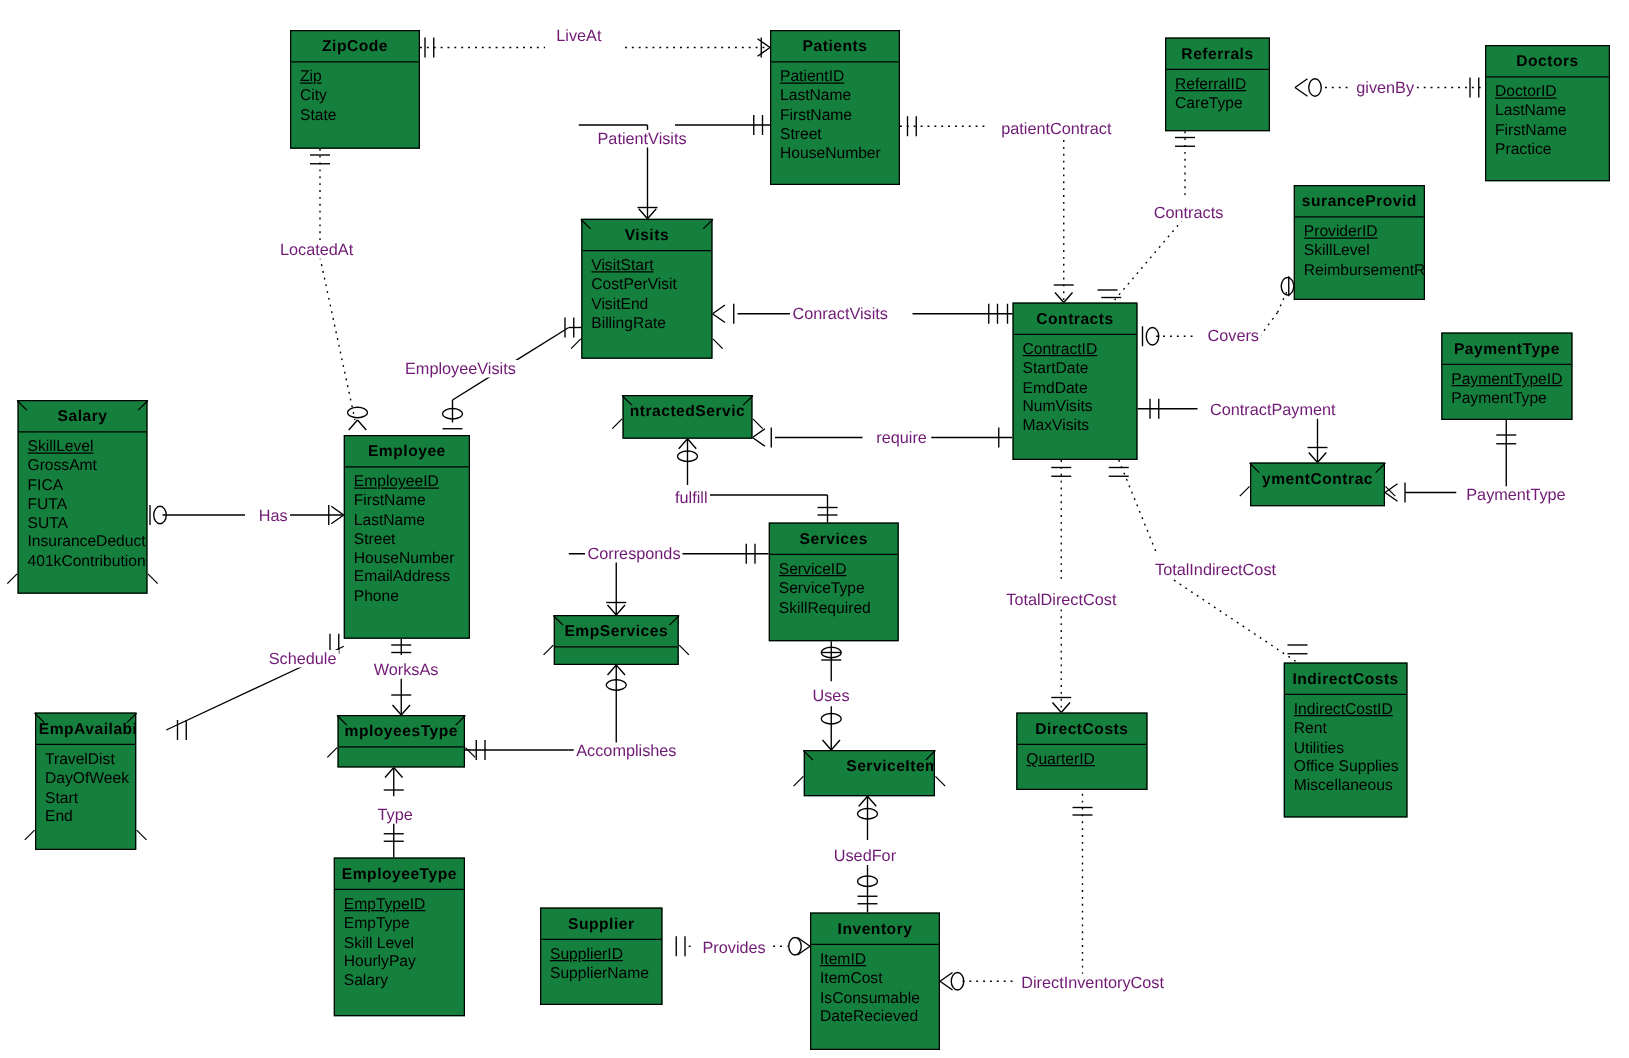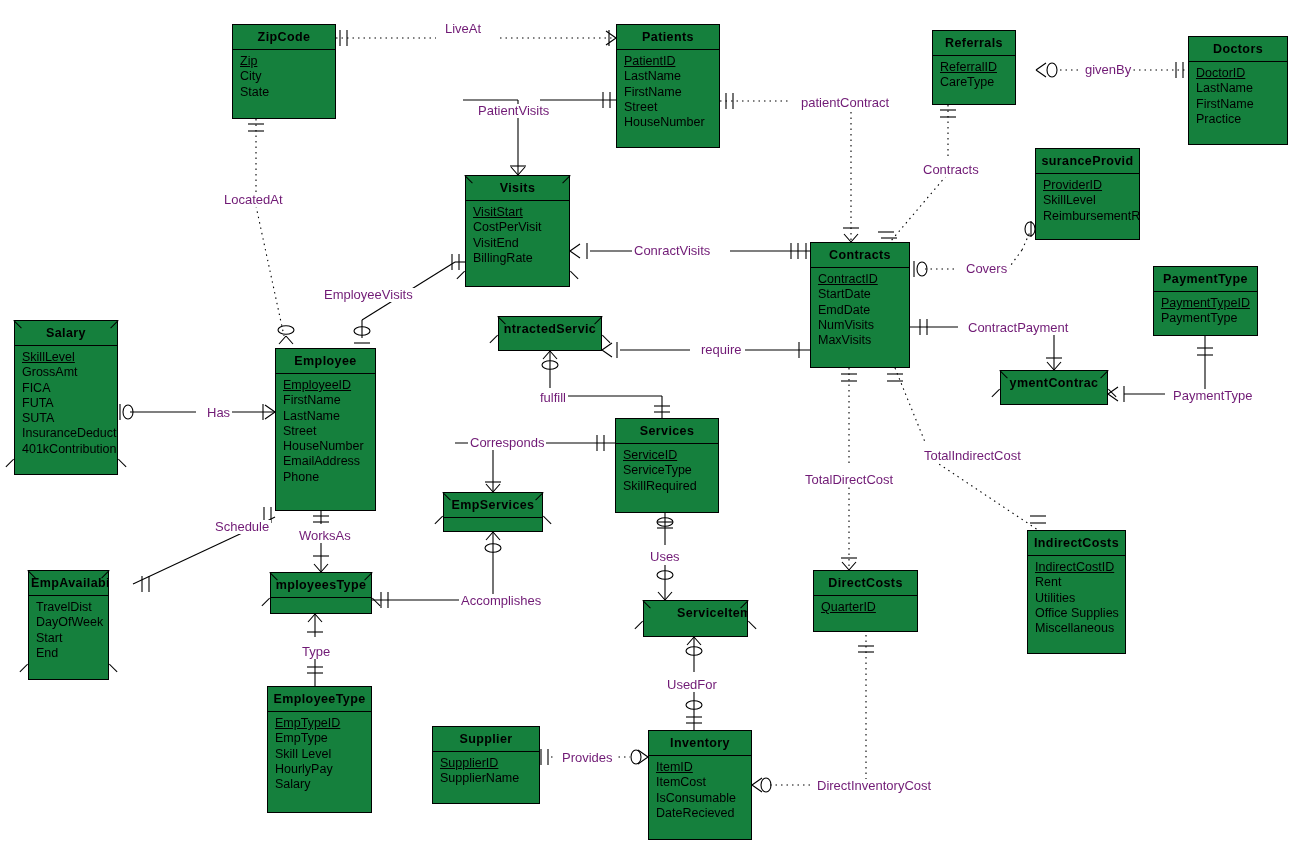--- a/index.html
+++ b/index.html
@@ -461,21 +461,21 @@
     <div class="hdr nb">EmployeeType</div>
     <div class="attrs">
       <div class="pk">EmpTypeID</div>
       <div>EmpType</div>
       <div>Skill Level</div>
       <div>HourlyPay</div>
       <div>Salary</div>
     </div>
   </div>
 
-  <div class="entity" style="left:432px;top:726px;width:108px;height:78px;">
+  <div class="entity" style="left:432px;top:726px;width:98px;height:78px;">
     <div class="hdr nb">Supplier</div>
     <div class="attrs">
       <div class="pk">SupplierID</div>
       <div>SupplierName</div>
     </div>
   </div>
 
   <div class="entity" style="left:648px;top:730px;width:104px;height:110px;">
     <div class="hdr nb">Inventory</div>
     <div class="attrs">

